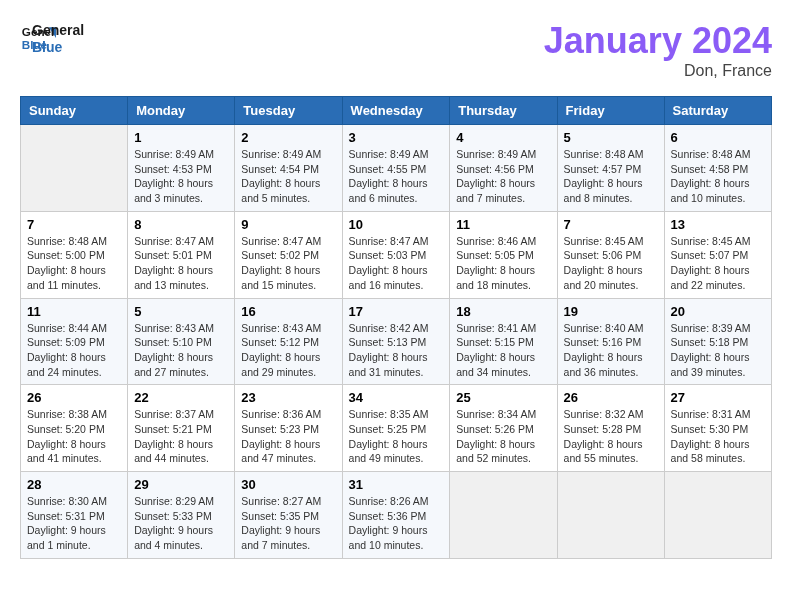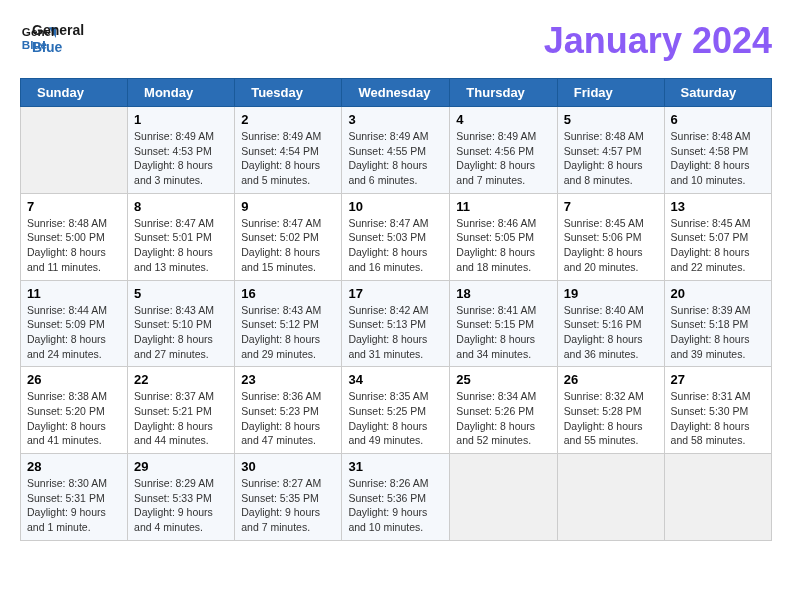--- a/index.html
+++ b/index.html
@@ -38,21 +38,21 @@
       color: #444;
     }
     table {
       width: 100%;
       border-collapse: collapse;
       font-size: 11px;
     }
     thead tr th {
       background-color: #2a6db5;
       color: white;
-      padding: 6px 16px;
+      padding: 6px 8px;
       text-align: left;
       font-size: 13px;
       font-weight: bold;
       border: 1px solid #1a5a9a;
     }
     tbody tr td {
       border: 1px solid #ccc;
       vertical-align: top;
       padding: 5px 6px;
       width: 108px;
@@ -94,20 +94,21 @@
       <polygon points="32,8 40,8 40,20" fill="#2a6db5"></polygon>
     </svg>
 
     <div style="font-size:14px; font-weight:bold; line-height:1.2; margin-left:-28px; margin-top:2px;">
       <div style="color:#1a1a1a;">General</div>
       <div style="color:#2a6db5;">Blue</div>
     </div>
   </div>
   <div class="title-section">
     <div class="calendar-title">January 2024</div>
+    <div class="calendar-subtitle">Don, France</div>
   </div>
 </div>
 
 <table>
   <thead>
     <tr>
     <th>Sunday</th>
         <th>Monday</th>
         <th>Tuesday</th>
         <th>Wednesday</th>

